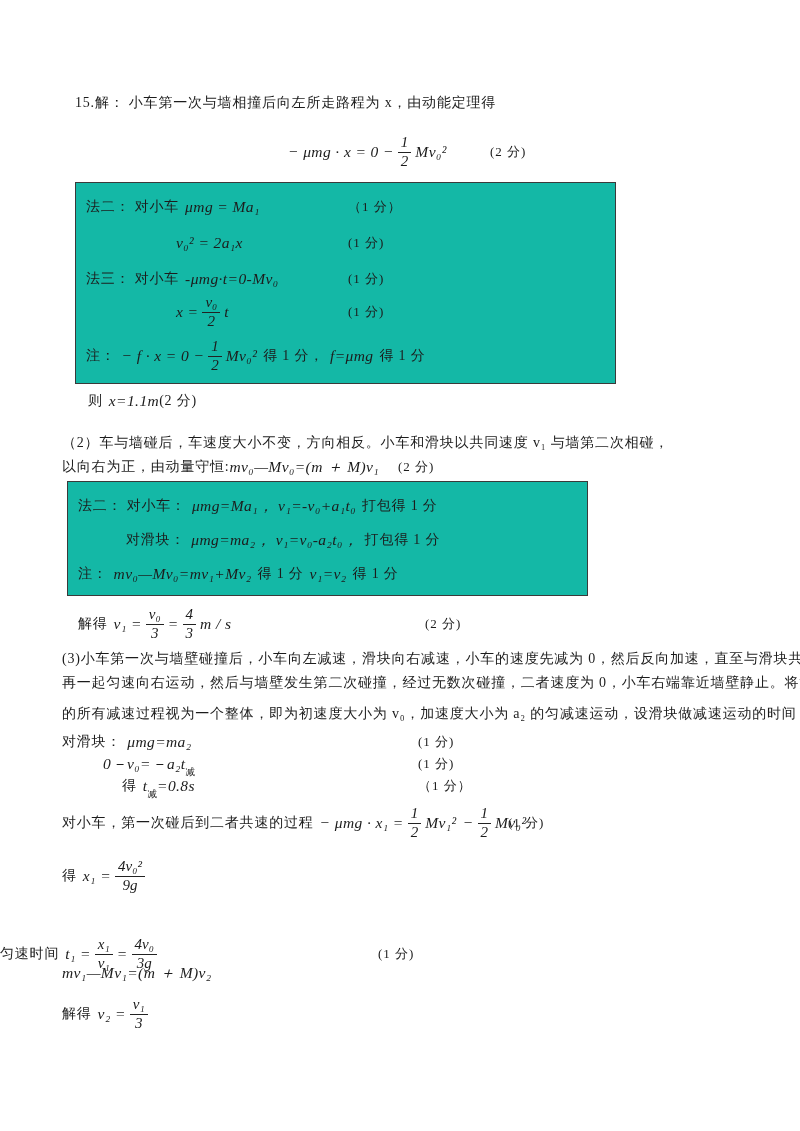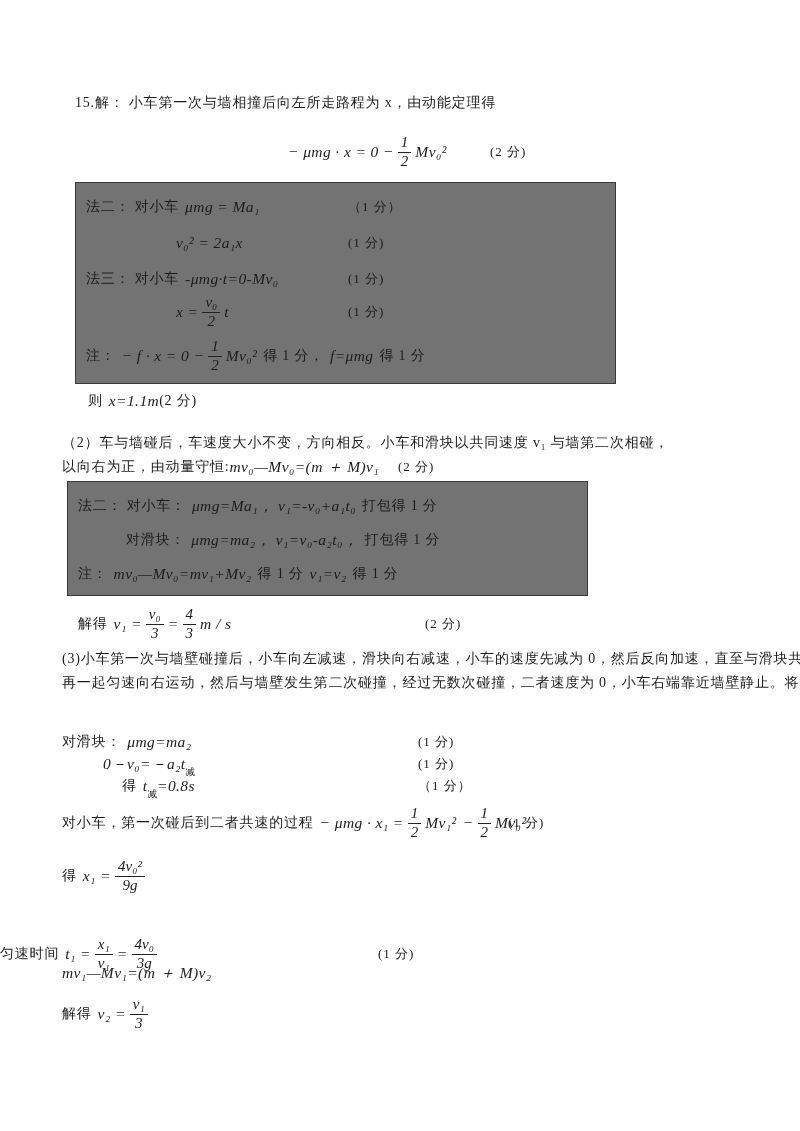--- a/index.html
+++ b/index.html
@@ -50,21 +50,21 @@
   .vsub {
     font-size: 9.5px;
     font-style: normal;
     align-self: flex-end;
     transform: translateY(4px);
     letter-spacing: 0;
   }
   .mbox {
     position: absolute;
     border: 1.6px solid #3a3a3a;
-    background: #737373;
+    background: #14b8a6;
   }
 </style>
 </head>
 <body>
 
 <div class="page">
 
   <div class="line cjk" style="top:94px; left:75px;">
     <span>15.解：  小车第一次与墙相撞后向左所走路程为 x，由动能定理得</span>
   </div>
@@ -167,20 +167,24 @@
     <span class="math">m / s</span>
     <span class="score" style="left:425px;">(2 分)</span>
   </div>
 
   <div class="line cjk" style="top:650px; left:62px;">
     <span>(3)小车第一次与墙壁碰撞后，小车向左减速，滑块向右减速，小车的速度先减为 0，然后反向加速，直至与滑块共速后</span>
   </div>
   <div class="line cjk" style="top:674px; left:62px;">
     <span>再一起匀速向右运动，然后与墙壁发生第二次碰撞，经过无数次碰撞，二者速度为 0，小车右端靠近墙壁静止。将滑块</span>
   </div>
+  <div class="line" style="top:703px; left:62px; height:22px;">
+    <span class="cjk">的所有减速过程视为一个整体，即为初速度大小为 v₀，加速度大小为 a₂ 的匀减速运动，设滑块做减速运动的时间</span>
+
+  </div>
 
   <div class="line" style="top:731px; left:0; width:800px; height:22px; padding-left:62px;">
     <span class="cjk">对滑块：</span>
     <span class="math ml6">μmg=ma₂</span>
     <span class="score" style="left:418px;">(1 分)</span>
   </div>
   <div class="line" style="top:753px; left:0; width:800px; height:22px; padding-left:103px;">
     <span class="math">0－v₀=－a₂t</span>
     <span class="vsub">减</span>
     <span class="score" style="left:418px;">(1 分)</span>

